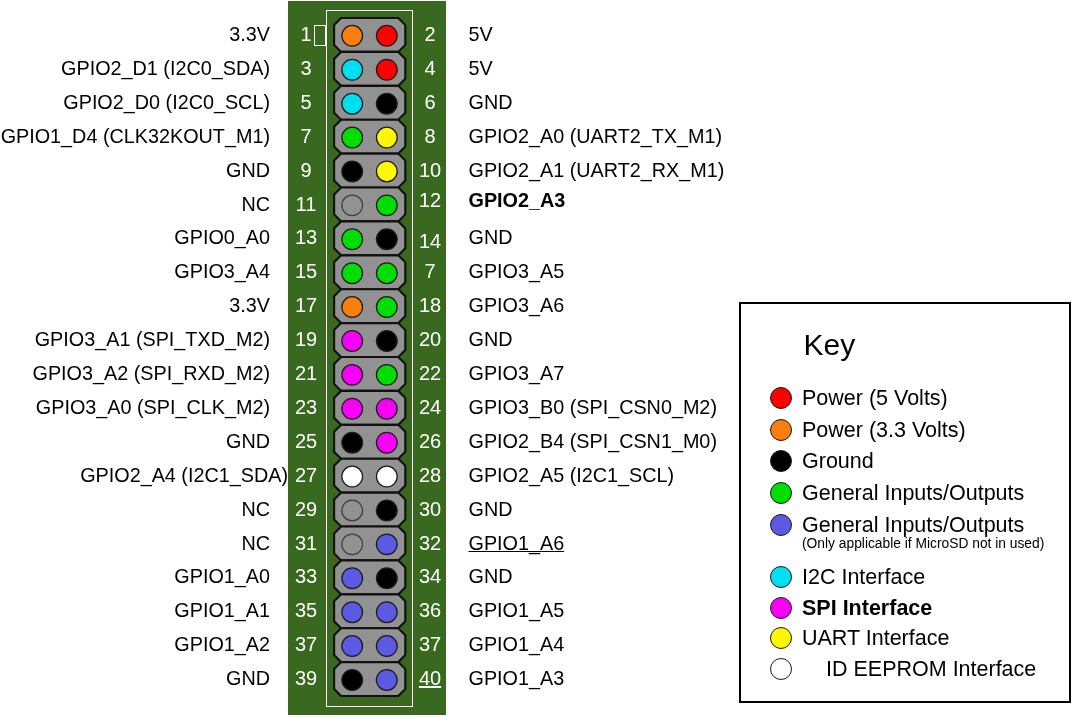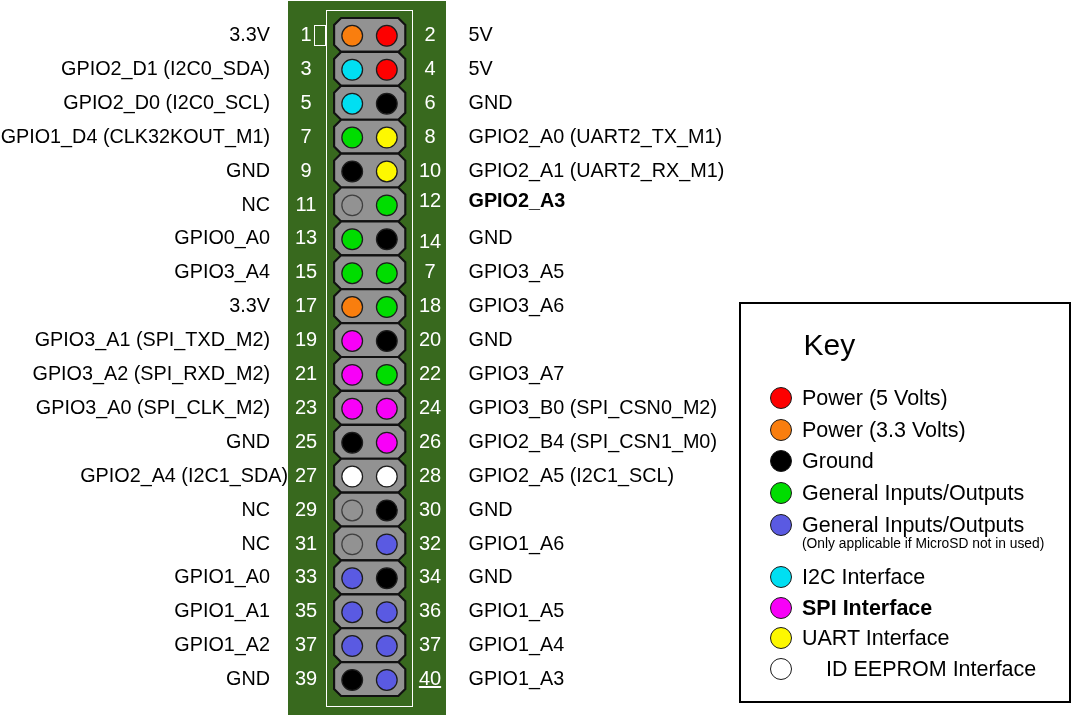--- a/index.html
+++ b/index.html
@@ -248,21 +248,21 @@
       <div class="row-text num-left" style="top: 458.7px;">27</div>
       <div class="row-text num-right" style="top: 458.7px;">28</div>
       <div class="row-text lbl-right" style="top: 458.7px;">GPIO2_A5 (I2C1_SCL)</div>
       <div class="row-text lbl-left" style="top: 492.6px;">NC</div>
       <div class="row-text num-left" style="top: 492.6px;">29</div>
       <div class="row-text num-right" style="top: 492.6px;">30</div>
       <div class="row-text lbl-right" style="top: 492.6px;">GND</div>
       <div class="row-text lbl-left" style="top: 526.5px;">NC</div>
       <div class="row-text num-left" style="top: 526.5px;">31</div>
       <div class="row-text num-right" style="top: 526.5px;">32</div>
-      <div class="row-text lbl-right" style="top: 526.5px;">GPIO1_A6</div>
+      <div class="row-text lbl-right" style="top: 526.5px; text-decoration: underline;">GPIO1_A6</div>
       <div class="row-text lbl-left" style="top: 560.4px;">GPIO1_A0</div>
       <div class="row-text num-left" style="top: 560.4px;">33</div>
       <div class="row-text num-right" style="top: 560.4px;">34</div>
       <div class="row-text lbl-right" style="top: 560.4px;">GND</div>
       <div class="row-text lbl-left" style="top: 594.3px;">GPIO1_A1</div>
       <div class="row-text num-left" style="top: 594.3px;">35</div>
       <div class="row-text num-right" style="top: 594.3px;">36</div>
       <div class="row-text lbl-right" style="top: 594.3px;">GPIO1_A5</div>
       <div class="row-text lbl-left" style="top: 628.2px;">GPIO1_A2</div>
       <div class="row-text num-left" style="top: 628.2px;">37</div>

